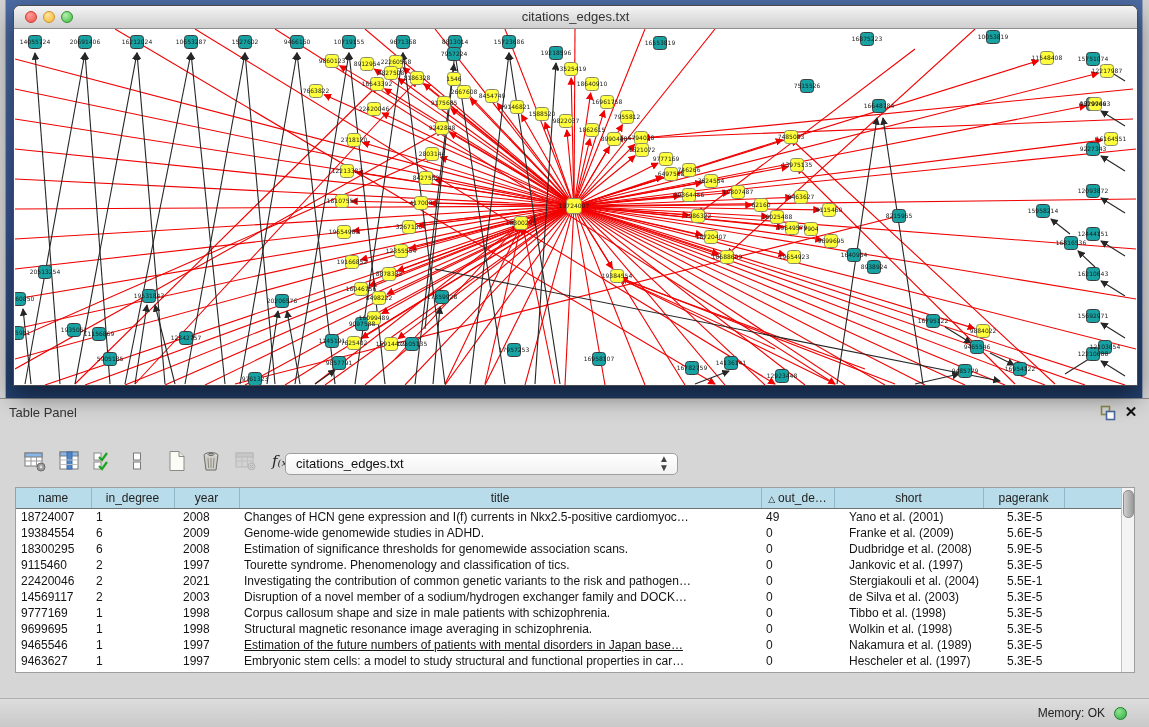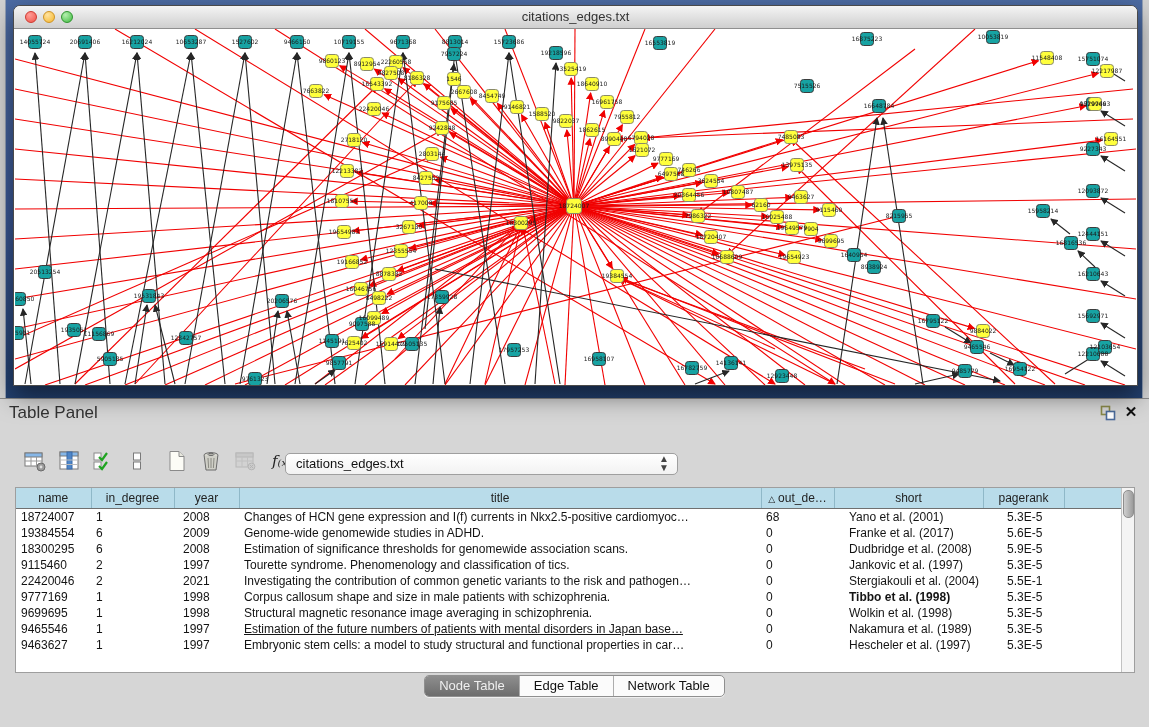--- a/index.html
+++ b/index.html
@@ -28,21 +28,21 @@
   #graph-svg{display:block;}
   .edge-red{stroke:#f10000;stroke-width:1.1;fill:none;}
   .edge-black{stroke:#262626;stroke-width:1.1;fill:none;}
   .node-y{fill:#ffff3c;stroke:#8a8a6a;stroke-width:1;}
   .node-t{fill:#17a3a3;stroke:#3c3c3c;stroke-width:1;}
   .node-label{font-family:"DejaVu Sans",sans-serif;font-size:6px;fill:#1c1c1c;}
 
   
   #table-panel{position:absolute;left:0;top:398px;width:1149px;height:329px;
                background:#d6d6d6;border-top:1px solid #8a8a8a;}
-  #tp-title{position:absolute;left:9px;top:0;height:27px;line-height:27px;font-size:17px;color:#333;}
+  #tp-title{position:absolute;left:9px;top:0;height:27px;line-height:27px;font-size:13px;color:#333;}
   #tp-float{position:absolute;right:33px;top:6px;width:16px;height:16px;cursor:default;}
   #tp-close{position:absolute;right:9px;top:3px;width:18px;height:20px;font-size:15px;font-weight:bold;
             color:#111;text-align:center;line-height:20px;}
 
   #tp-toolbar{position:absolute;left:22px;top:46px;height:32px;display:flex;align-items:center;}
   .tool-btn{width:26px;height:28px;margin-right:8px;display:flex;align-items:center;justify-content:center;}
   .tool-btn.gap{margin-right:14px;}
   #fx-label{font-family:"DejaVu Serif",serif;font-style:italic;font-size:15px;color:#222;margin-right:16px;}
   #fx-label .small{font-size:10px;}
   #table-select{position:absolute;left:285px;top:54px;width:393px;height:22px;box-sizing:border-box;
@@ -639,32 +639,32 @@
             <th>pagerank</th>
             <th class="nosep"></th>
           </tr>
         </thead>
       <tbody id="tbl-body">
           <tr>
             <td style="padding-left: 5px;">18724007</td>
             <td style="padding-left: 5px;">1</td>
             <td style="padding-left: 9px;">2008</td>
             <td style="padding-left: 5px;">Changes of HCN gene expression and I(f) currents in Nkx2.5-positive cardiomyoc…</td>
-            <td style="padding-left: 5px;">68</td>
+            <td style="padding-left: 5px;">49</td>
             <td style="padding-left: 15px;">Yano et al. (2001)</td>
             <td style="padding-left: 24px;">5.3E-5</td>
             <td style="padding-left: 0px;"></td>
           </tr>
           <tr>
             <td style="padding-left: 5px;">19384554</td>
             <td style="padding-left: 5px;">6</td>
             <td style="padding-left: 9px;">2009</td>
             <td style="padding-left: 5px;">Genome-wide genomewide studies in ADHD.</td>
             <td style="padding-left: 5px;">0</td>
-            <td style="padding-left: 15px;">Franke et al. (2017)</td>
+            <td style="padding-left: 15px;">Franke et al. (2009)</td>
             <td style="padding-left: 24px;">5.6E-5</td>
             <td style="padding-left: 0px;"></td>
           </tr>
           <tr>
             <td style="padding-left: 5px;">18300295</td>
             <td style="padding-left: 5px;">6</td>
             <td style="padding-left: 9px;">2008</td>
             <td style="padding-left: 5px;">Estimation of significance thresholds for genomewide association scans.</td>
             <td style="padding-left: 5px;">0</td>
             <td style="padding-left: 15px;">Dudbridge et al. (2008)</td>
@@ -685,26 +685,36 @@
             <td style="padding-left: 5px;">22420046</td>
             <td style="padding-left: 5px;">2</td>
             <td style="padding-left: 9px;">2021</td>
             <td style="padding-left: 5px;">Investigating the contribution of common genetic variants to the risk and pathogen…</td>
             <td style="padding-left: 5px;">0</td>
             <td style="padding-left: 15px;">Stergiakouli et al. (2004)</td>
             <td style="padding-left: 24px;">5.5E-1</td>
             <td style="padding-left: 0px;"></td>
           </tr>
           <tr>
+            <td style="padding-left: 5px;">14569117</td>
+            <td style="padding-left: 5px;">2</td>
+            <td style="padding-left: 9px;">2003</td>
+            <td style="padding-left: 5px;">Disruption of a novel member of a sodium/hydrogen exchanger family and DOCK…</td>
+            <td style="padding-left: 5px;">0</td>
+            <td style="padding-left: 15px;">de Silva et al. (2003)</td>
+            <td style="padding-left: 24px;">5.3E-5</td>
+            <td style="padding-left: 0px;"></td>
+          </tr>
+          <tr>
             <td style="padding-left: 5px;">9777169</td>
             <td style="padding-left: 5px;">1</td>
             <td style="padding-left: 9px;">1998</td>
             <td style="padding-left: 5px;">Corpus callosum shape and size in male patients with schizophrenia.</td>
             <td style="padding-left: 5px;">0</td>
-            <td style="padding-left: 15px; font-weight: bold;">Tibbo et al. (1998)</td>
+            <td style="padding-left: 15px;">Tibbo et al. (1998)</td>
             <td style="padding-left: 24px;">5.3E-5</td>
             <td style="padding-left: 0px;"></td>
           </tr>
           <tr>
             <td style="padding-left: 5px;">9699695</td>
             <td style="padding-left: 5px;">1</td>
             <td style="padding-left: 9px;">1998</td>
             <td style="padding-left: 5px;">Structural magnetic resonance image averaging in schizophrenia.</td>
             <td style="padding-left: 5px;">0</td>
             <td style="padding-left: 15px;">Wolkin et al. (1998)</td>
@@ -731,21 +741,18 @@
             <td style="padding-left: 24px;">5.3E-5</td>
             <td style="padding-left: 0px;"></td>
           </tr>
         </tbody>
     </table>
     <div id="vscroll">
         <div class="thumb"></div>
       </div>
   </div>
 
-  <div id="tp-tabs">
-    <div id="seg">
-      <div class="seg-item selected">Node Table</div>
-      <div class="seg-item">Edge Table</div>
-      <div class="seg-item">Network Table</div>
-    </div>
+
+  <div id="tp-status">
+    <div id="memory-label">Memory: OK</div>
+    <div id="memory-dot"></div>
   </div>
-
 </div>
 
 </body></html>

